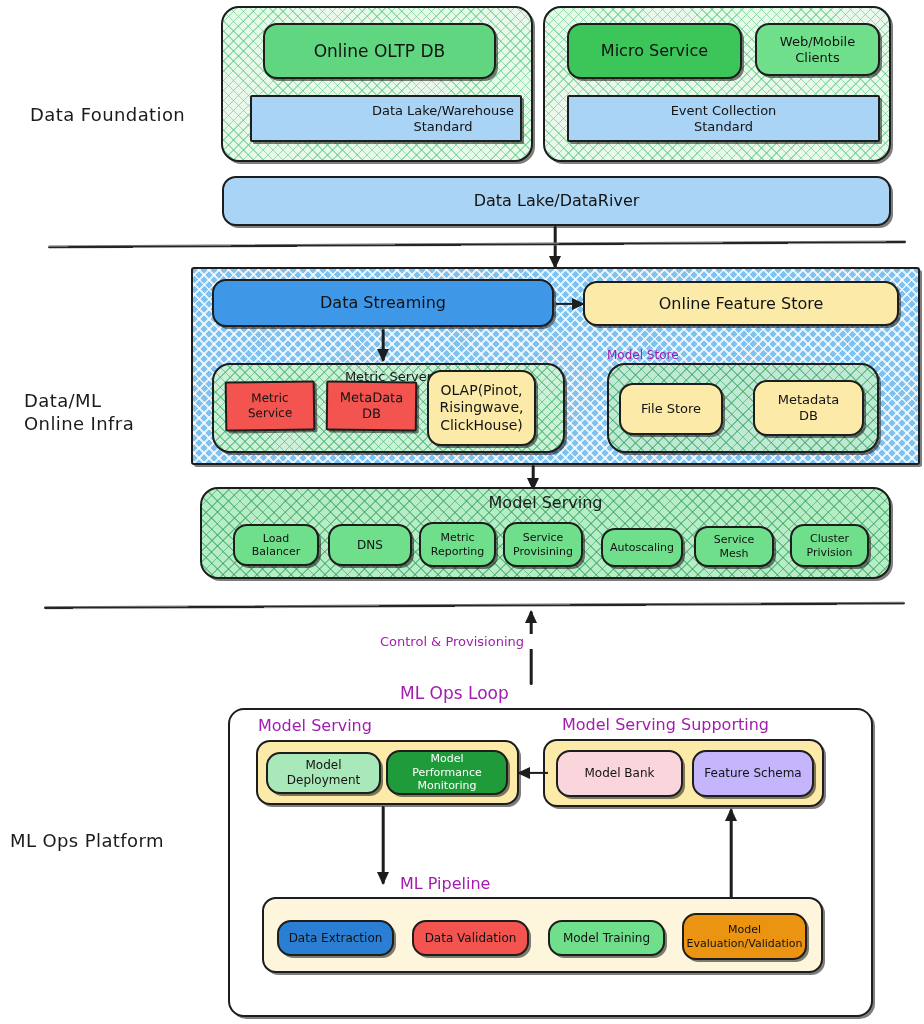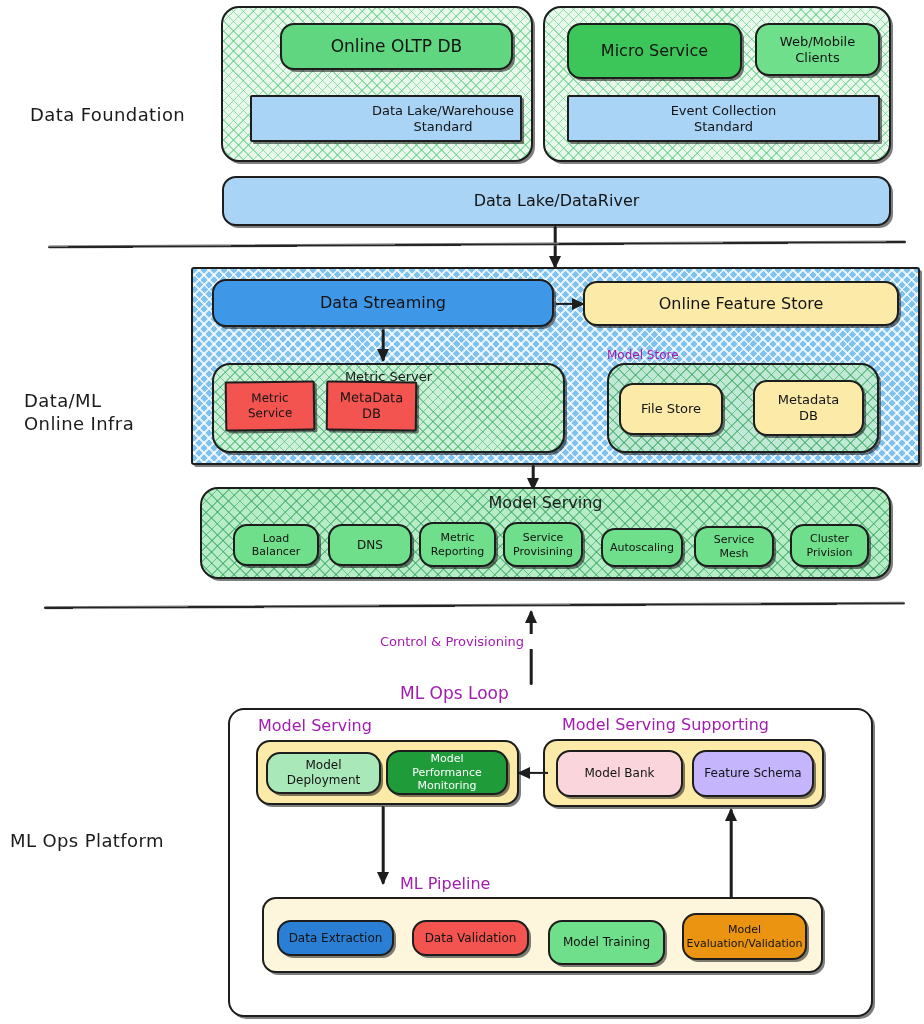--- a/index.html
+++ b/index.html
@@ -181,21 +181,21 @@
 
   <div class="lane-label" style="left:30px; top:104px;">Data Foundation</div>
 
   <div class="lane-label" style="left:24px; top:390px;">Data/ML
 Online Infra</div>
 
   <div class="lane-label" style="left:10px; top:830px;">ML Ops Platform</div>
 
   <div class="box grp f-green-hatch" style="left:221px; top:6px; width:312px; height:156px;">
   </div>
-  <div class="box f-green" style="left:280px; top:23px; width:233px; height:47px;justify-content:center;">
+  <div class="box f-green" style="left:263px; top:23px; width:233px; height:56px;justify-content:center;">
     <span class="t17">Online OLTP DB</span>
   </div>
   <div class="box sq f-blue" style="left:250px; top:95px; width:272px; height:47px;justify-content:flex-end;">
     <span class="t15" style="white-space:pre-line;">Data Lake/Warehouse
 Standard</span>
   </div>
 
   <div class="box grp f-green-hatch" style="left:543px; top:6px; width:348px; height:156px;">
   </div>
   <div class="box f-green-d" style="left:567px; top:23px; width:175px; height:56px;">
@@ -243,20 +243,25 @@
 
   <div class="box grp f-green-hatch2" style="left:212px; top:363px; width:353px; height:90px;">
     <span class="grp-title inside t13">Metric Server</span>
   </div>
   <div class="box sq f-red" style="left:225px; top:381px; width:90px; height:50px; transform:rotate(-0.8deg);">
     <span class="t12">Metric Service</span>
   </div>
   <div class="box sq f-red" style="left:326px; top:381px; width:91px; height:50px; transform:rotate(0.6deg);">
     <span class="t13" style="white-space:pre-line;">MetaData
 DB</span>
+  </div>
+  <div class="box f-yellow" style="left:427px; top:370px; width:109px; height:76px;">
+    <span class="t14" style="white-space:pre-line;">OLAP(Pinot,
+Risingwave,
+ClickHouse)</span>
   </div>
 
   <div class="box grp f-green-hatch3" style="left:607px; top:363px; width:272px; height:90px; background-color:#bfe9d4;"></div>
   <div class="caption t12" style="left:607px; top:348px; width:272px;">Model Store</div>
   <div class="box f-yellow" style="left:619px; top:383px; width:104px; height:52px;">
     <span class="t15">File Store</span>
   </div>
   <div class="box f-yellow" style="left:753px; top:380px; width:111px; height:56px;">
     <span class="t15" style="white-space:pre-line;">Metadata
 DB</span>
@@ -343,21 +348,21 @@
 
   <div class="caption t16" style="left:400px; top:874px; width:250px;"></div>
   <div class="caption t16" style="left:400px; top:874px; width:250px;">ML Pipeline</div>
   <div class="box f-yellow-l" style="left:262px; top:897px; width:561px; height:76px;"></div>
   <div class="box f-blue-d" style="left:277px; top:920px; width:117px; height:36px;">
     <span class="t12">Data Extraction</span>
   </div>
   <div class="box f-red" style="left:412px; top:920px; width:117px; height:36px;">
     <span class="t12">Data Validation</span>
   </div>
-  <div class="box f-green-m" style="left:548px; top:920px; width:117px; height:45px;">
+  <div class="box f-green-m" style="left:548px; top:920px; width:117px; height:36px;">
     <span class="t12">Model Training</span>
   </div>
   <div class="box f-orange" style="left:682px; top:913px; width:125px; height:47px;">
     <span class="t11" style="white-space:pre-line;">Model
 Evaluation/Validation</span>
   </div>
 
 </div>
 
 </body></html>

